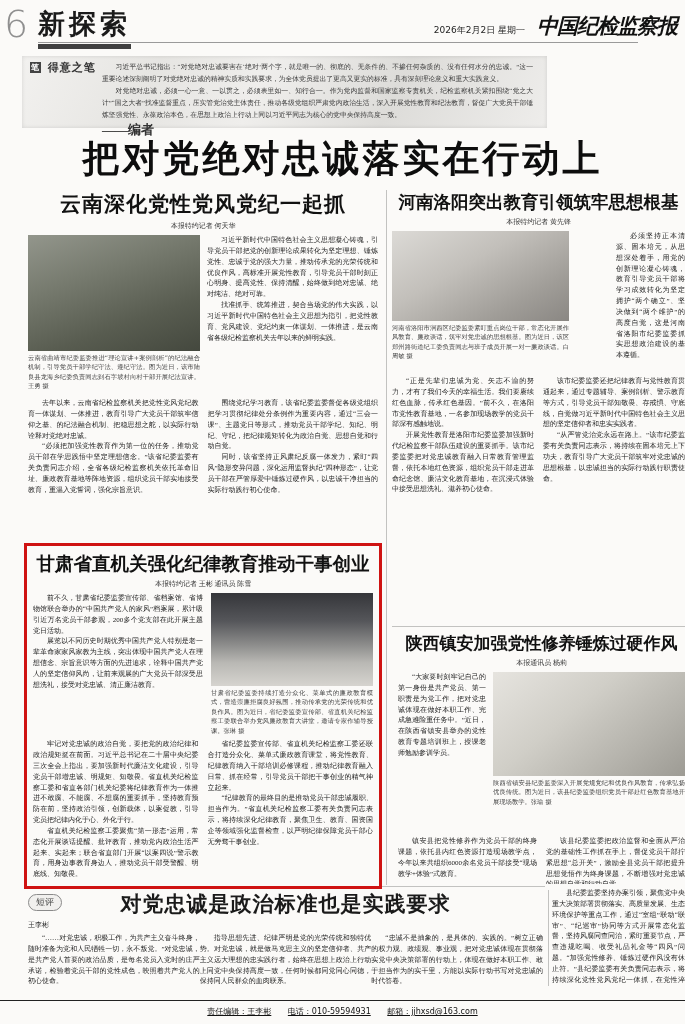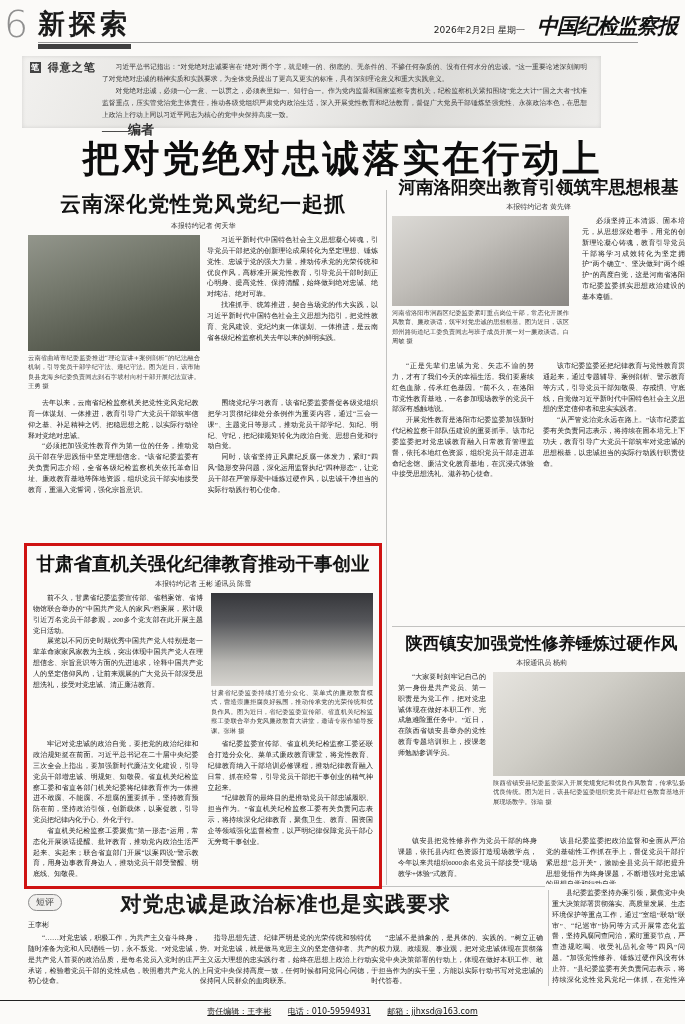--- a/index.html
+++ b/index.html
@@ -15,21 +15,21 @@
     font-family:"DejaVu Sans", sans-serif; font-weight:300; }
   .hdr-sec { position:absolute; left:38px; top:6px; font-size:27px; font-weight:bold;
     font-family:"DejaVu Sans", sans-serif; letter-spacing:4px; padding-bottom:2px;
     border-bottom:5px solid #404040; }
   .hdr-rule { position:absolute; left:38px; top:42px; width:600px; border-top:1.5px solid #9a9a9a; }
   .hdr-date { position:absolute; right:160px; top:24px; font-size:9px; color:#222;
     font-family:"DejaVu Sans", sans-serif; }
   .hdr-logo { position:absolute; right:8px; top:12px; font-size:21px; font-weight:bold;
     font-style:italic; font-family:"DejaVu Serif", serif; letter-spacing:-1px; color:#111; }
   
-  .ednote { position:absolute; left:22px; top:56px; width:579px; height:72px;
+  .ednote { position:absolute; left:22px; top:56px; width:525px; height:72px;
     background:linear-gradient(115deg,#f2f1ef 0%,#e6e5e2 25%,#efeeec 45%,#dddcd9 70%,#eeedeb 100%);
     box-shadow:0 0 4px rgba(0,0,0,.12) inset; padding:5px 14px 4px 12px; }
   .ednote-label { position:absolute; left:8px; top:4px; font-size:11px; font-weight:bold;
     font-family:"DejaVu Sans", sans-serif; color:#333; letter-spacing:1px; }
   .ednote-label .ic { display:inline-block; width:11px; height:11px; background:#444; color:#fff;
     font-size:8px; line-height:11px; text-align:center; vertical-align:1px; margin-right:2px; }
   .ednote-body { margin-left:68px; }
   .ednote-body p { font-size:6.8px; line-height:1.75; text-align:justify; text-indent:2em; color:#3a3a3a; }
   .ednote-sig { text-align:left; font-size:13px; font-weight:bold; color:#333; margin-top:1px; }
   
@@ -50,27 +50,27 @@
   
   .artA { position:absolute; left:28px; top:190px; width:350px; height:352px; overflow:hidden; }
   .artA h2 { font-size:21px; letter-spacing:1px; }
   .artA .row { display:flex; margin-top:2px; }
   .artA .pcol { width:172px; }
   .artA .photo { height:116px;
     background:linear-gradient(160deg,#93968c 0%,#767a6e 35%,#585c50 70%,#44483e 100%); }
   .artA .lead { flex:1; padding-left:7px; overflow:hidden; height:158px; }
   .artA .cols2 { margin-top:5px; height:138px; }
   
-  .artB { position:absolute; left:392px; top:175px; width:293px; height:430px; overflow:hidden; }
+  .artB { position:absolute; left:392px; top:190px; width:293px; height:430px; overflow:hidden; }
   .artB h2 { font-size:17.5px; }
   .artB .row { display:flex; margin-top:2px; }
   .artB .pcol { width:177px; }
   .artB .photo { height:90px;
     background:linear-gradient(150deg,#dcdad6 0%,#c2bfba 40%,#a09d98 75%,#8a8783 100%); }
-  .artB .lead { flex:1; padding-left:13px; overflow:hidden; height:140px; }
+  .artB .lead { flex:1; padding-left:3px; overflow:hidden; height:140px;margin-left:44px; }
   .artB .cols2 { margin-top:5px; height:228px; }
   
   .redbox { position:absolute; left:24px; top:543px; width:358px; height:346px;
     border:3px solid #cf1312; background:#fbfaf8; padding:5px 6px; overflow:hidden; }
   .redbox h2 { font-size:18.5px; }
   .redbox .row { display:flex; margin-top:2px; }
   .redbox .tcol { width:172px; overflow:hidden; height:132px; }
   .redbox .pcol { width:164px; margin-left:8px; }
   .redbox .photo { height:93px;
     background:linear-gradient(180deg,#35363a 0%,#55565a 30%,#8b8b8a 55%,#b9b8b4 75%,#d6d4cf 100%); }
@@ -141,21 +141,21 @@
         <div class="photo"></div>
         <div class="caption">云南省曲靖市纪委监委推进“理论宣讲+案例剖析”的纪法融合机制，引导党员干部学纪守法、遵纪守法。图为近日，该市陆良县龙海乡纪委负责同志到石字坡村向村干部开展纪法宣讲。王勇 摄</div>
       </div>
       <div class="lead btxt">
         <p>习近平新时代中国特色社会主义思想凝心铸魂，引导党员干部把党的创新理论成果转化为坚定理想、锤炼党性、忠诚于党的强大力量，推动传承党的光荣传统和优良作风，高标准开展党性教育，引导党员干部时刻正心明身、提高党性、保持清醒，始终做到绝对忠诚、绝对纯洁、绝对可靠。</p>
         <p>找准抓手、统筹推进，契合当场党的伟大实践，以习近平新时代中国特色社会主义思想为指引，把党性教育、党风建设、党纪约束一体谋划、一体推进，是云南省各级纪检监察机关去年以来的鲜明实践。</p>
       </div>
     </div>
     <div class="cols2 btxt">
       <div class="col">
-        <p>去年以来，云南省纪检监察机关把党性党风党纪教育一体谋划、一体推进，教育引导广大党员干部筑牢信仰之基、补足精神之钙、把稳思想之舵，以实际行动诠释对党绝对忠诚。</p>
+        <p>去年以来，云南省纪检监察机关把党性党风党纪教育一体谋划、一体推进，教育引导广大党员干部筑牢信仰之基、的纪法融合机制、把稳思想之舵，以实际行动诠释对党绝对忠诚。</p>
         <p>“必须把加强党性教育作为第一位的任务，推动党员干部在学思践悟中坚定理想信念。”该省纪委监委有关负责同志介绍，全省各级纪检监察机关依托革命旧址、廉政教育基地等阵地资源，组织党员干部实地接受教育，重温入党誓词，强化宗旨意识。</p>
       </div>
       <div class="col">
         <p>围绕党纪学习教育，该省纪委监委督促各级党组织把学习贯彻纪律处分条例作为重要内容，通过“三会一课”、主题党日等形式，推动党员干部学纪、知纪、明纪、守纪，把纪律规矩转化为政治自觉、思想自觉和行动自觉。</p>
         <p>同时，该省坚持正风肃纪反腐一体发力，紧盯“四风”隐形变异问题，深化运用监督执纪“四种形态”，让党员干部在严管厚爱中锤炼过硬作风，以忠诚干净担当的实际行动践行初心使命。</p>
       </div>
     </div>
   </div>
 
   <div class="art artB">

